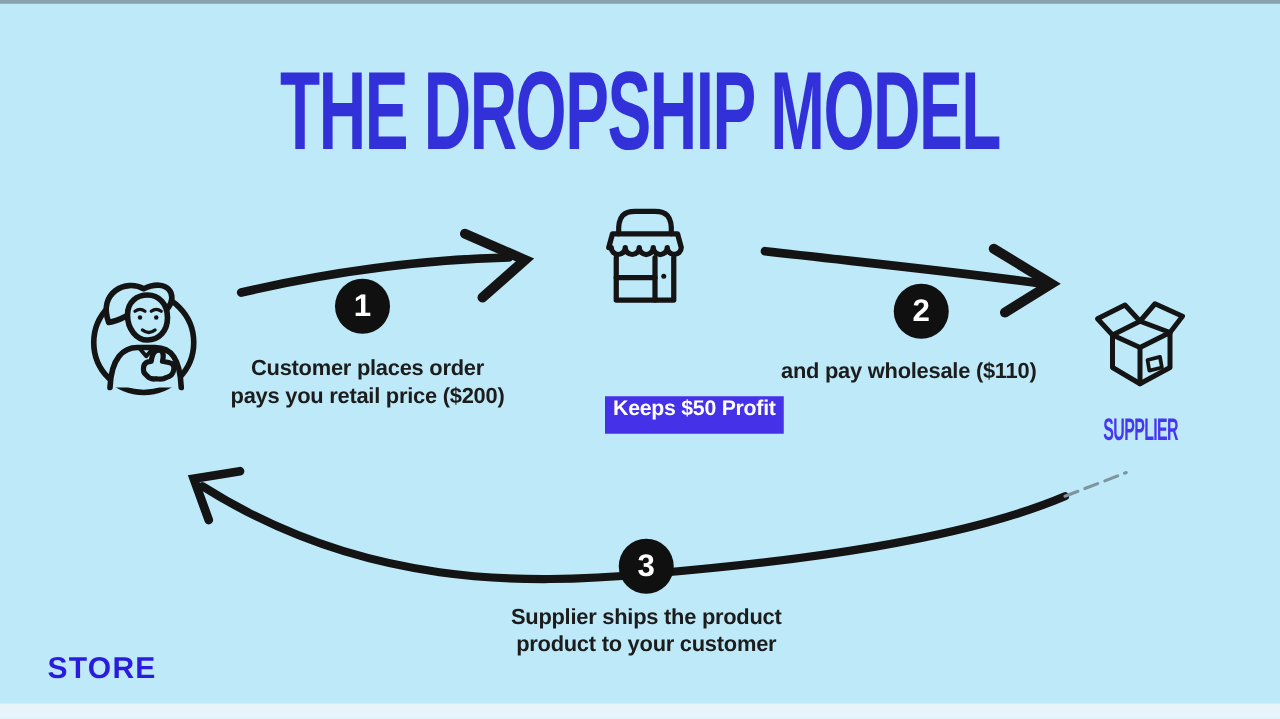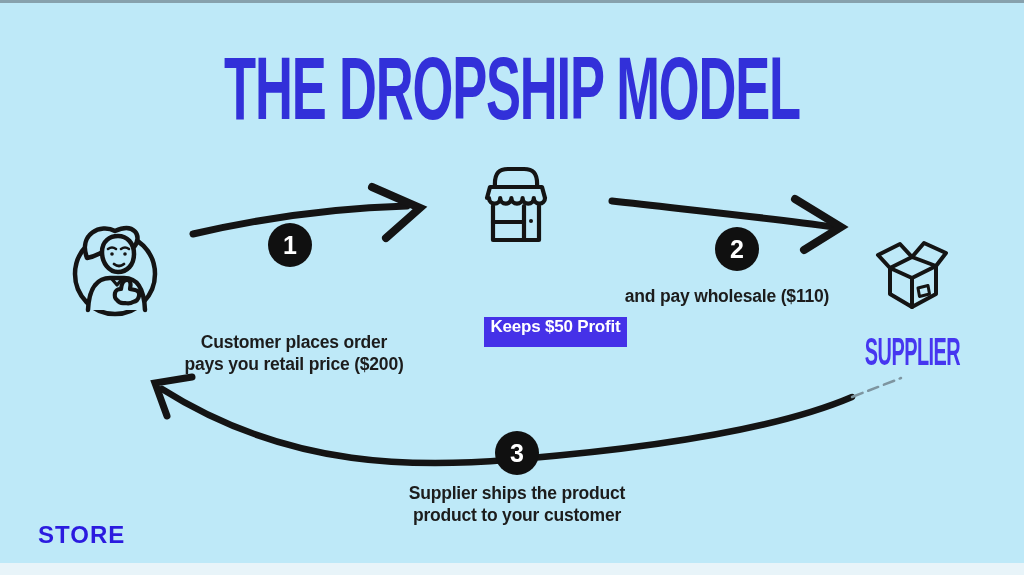--- a/index.html
+++ b/index.html
@@ -18,21 +18,21 @@
   .sx59{transform:scaleX(.59);}
   .sx57{transform:scaleX(.57);}
   .sx52{transform:scaleX(.52);}
   .sx51{transform:scaleX(.51);}
   .node-label{
     position:absolute;width:200px;text-align:center;font-weight:800;line-height:1;
     color:var(--label-blue,#4636f0);white-space:nowrap;letter-spacing:-1px;
   }
   #label-customer{left:15px;top:330px;font-size:39px;}
   #label-store{left:416px;top:268px;font-size:42px;}
-  #label-supplier{left:813px;top:332px;font-size:39px;}
+  #label-supplier{left:813px;top:332px;font-size:25px;}
   .icon{position:absolute;}
   #icon-customer{left:60px;top:214px;width:110px;height:114px;}
   #icon-store{left:464px;top:160px;width:104px;height:102px;}
   #icon-supplier{left:866px;top:230px;width:92px;height:90px;}
   .icon path,.icon circle,.icon ellipse,.icon rect,.icon line{
     stroke:var(--ink,#141414);fill:none;stroke-linecap:round;stroke-linejoin:round;
   }
   .icon .bgfill{fill:var(--canvas-bg,#bee9f8);}
   .icon .inkfill{fill:var(--ink,#141414);stroke:none;}
   #arrows{position:absolute;left:0;top:0;width:1024px;height:575px;}
@@ -43,21 +43,21 @@
     background:#101010;color:#ffffff;display:flex;align-items:center;justify-content:center;
     font-weight:800;font-size:25px;
   }
   #dot-1{left:268px;top:223px;}
   #dot-2{left:715px;top:227px;}
   #dot-3{left:495px;top:431px;}
   .step-text{
     position:absolute;text-align:center;font-weight:700;font-size:17.5px;line-height:22px;
     color:#1c1c1c;letter-spacing:-0.2px;
   }
-  #text-1{left:164px;top:283px;width:260px;margin-top:48px;}
+  #text-1{left:164px;top:283px;width:260px;}
   #text-2{left:592px;top:285px;width:270px;}
   #text-3{left:387px;top:482px;width:260px;}
   .badge{
     position:absolute;left:445px;top:317px;width:143px;height:30px;
     background:var(--badge-bg,#4531e8);color:var(--badge-text,#ffffff);
     display:flex;align-items:flex-start;justify-content:center;
     font-weight:700;font-size:17px;letter-spacing:-0.2px;margin-left:39px;
   }
   .logo{
     position:absolute;left:38px;top:521px;font-weight:800;font-size:24px;

